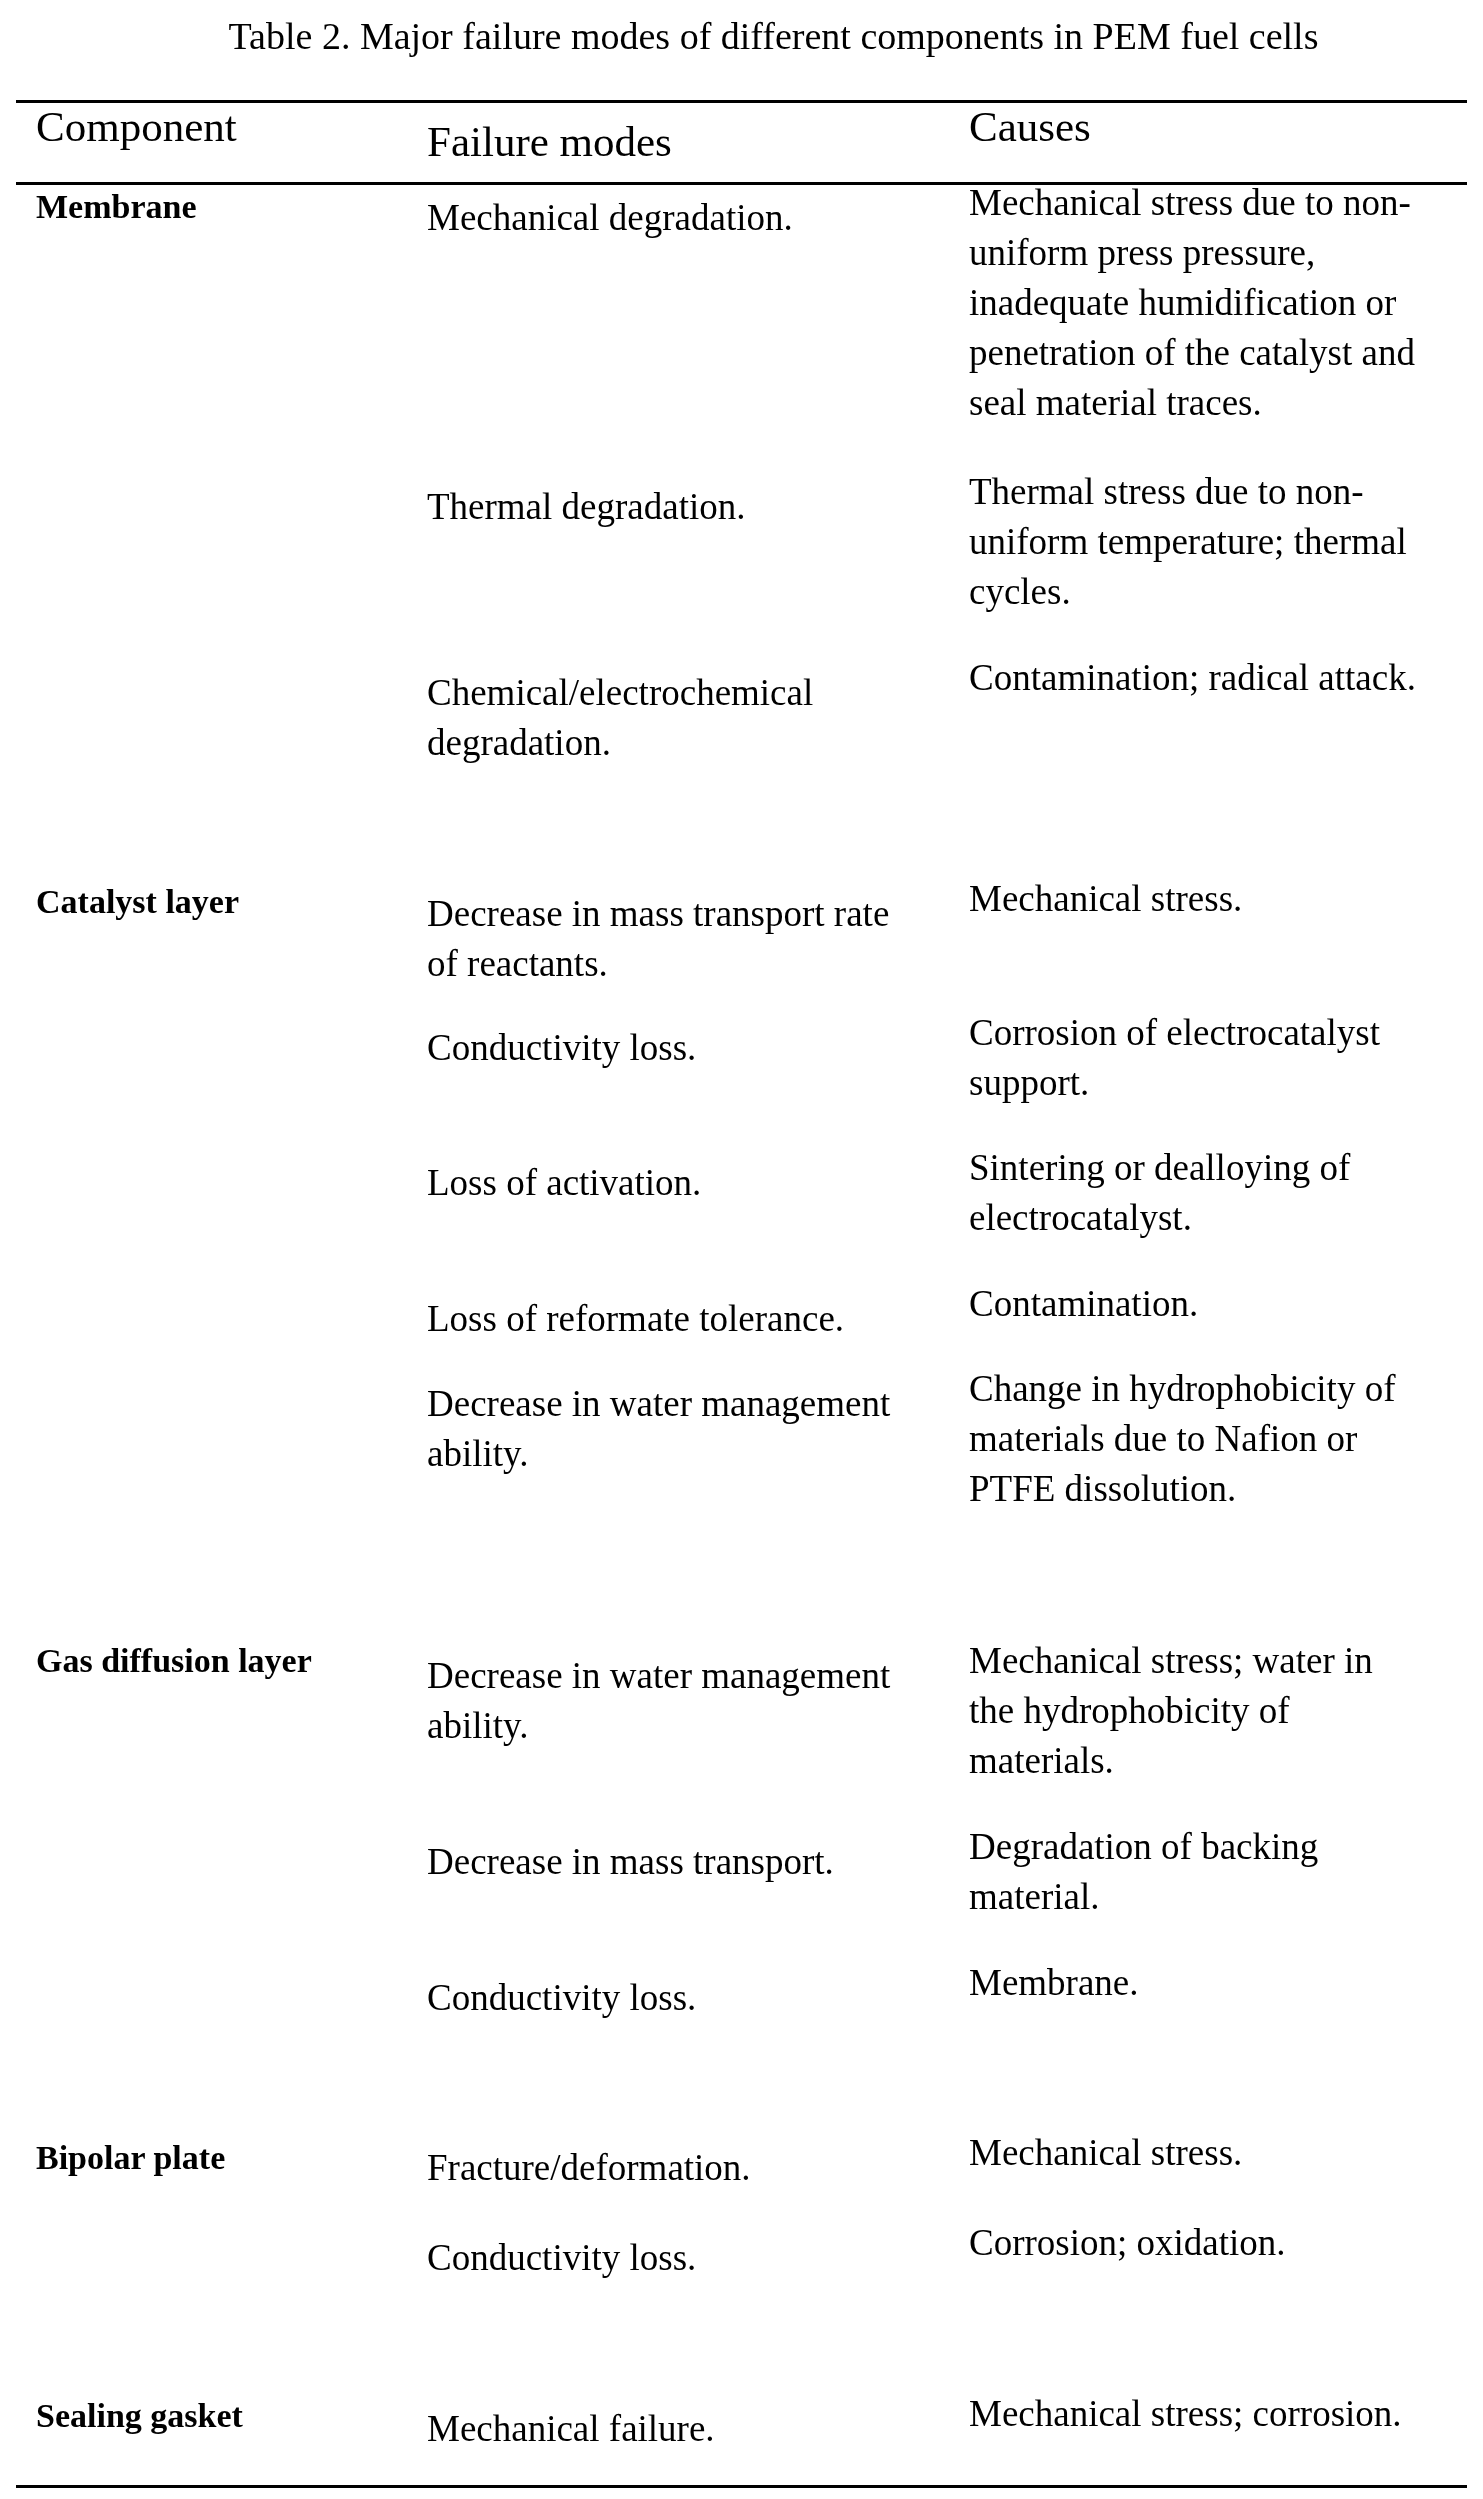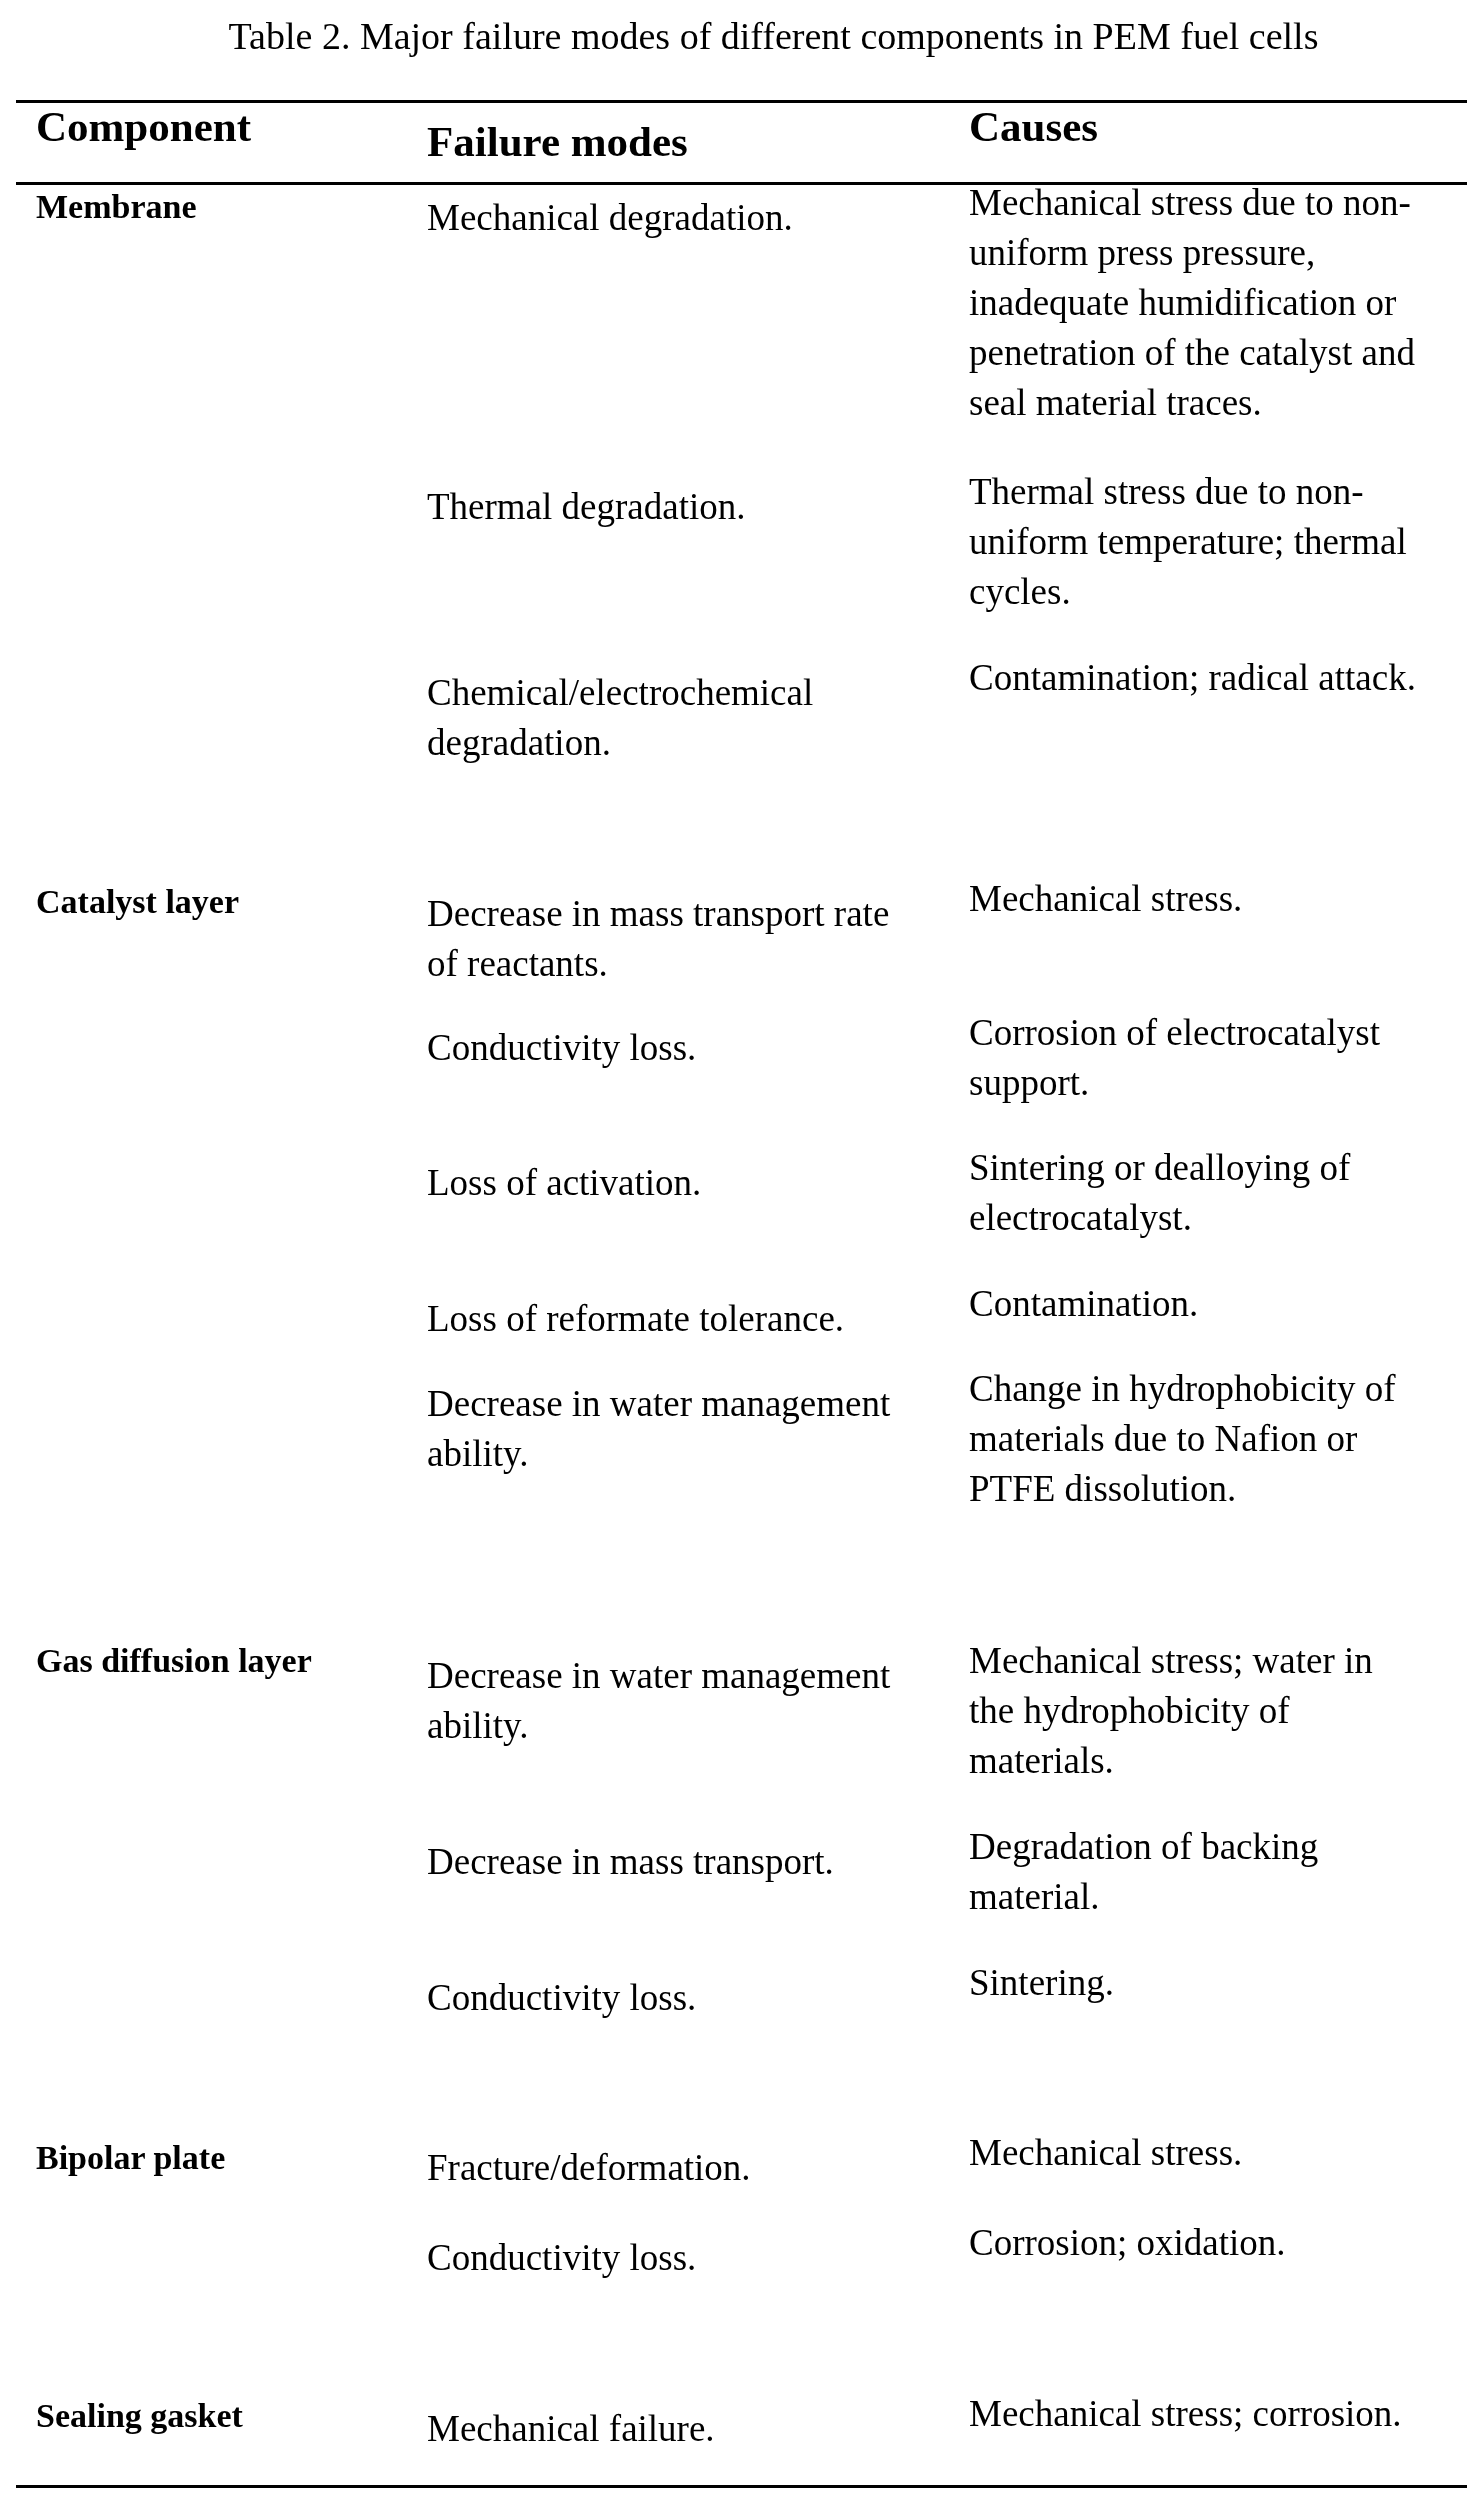--- a/index.html
+++ b/index.html
@@ -4,21 +4,21 @@
   <style>
     html, body { margin: 0; padding: 0; background: #ffffff; }
     body { width: 1483px; height: 2500px; position: relative; overflow: hidden;
            font-family: "Liberation Serif", "DejaVu Serif", serif; color: #000000; }
     .title { position: absolute; left: 0; width: 1483px; top: 10.8px; text-align: center;
              font-size: 38px; line-height: 50px; white-space: nowrap; padding-left: 32px; }
     .rule { position: absolute; left: 16px; width: 1451px; background: #000000; }
     .rule-top { top: 100px; height: 2.5px; }
     .rule-head { top: 182px; height: 2.5px; }
     .rule-bottom { top: 2485px; height: 2.5px; }
-    .hdr { position: absolute; top: 102px; font-weight: bold; font-size: 43px; line-height: 50px; white-space: nowrap; }
+    .hdr { position: absolute; top: 102px; font-weight: normal; font-size: 43px; line-height: 50px; white-space: nowrap; }
     .col1 { left: 36px; }
     .col2 { left: 427px; margin-top: 15px; }
     .col3 { left: 969px; }
     .comp { position: absolute; font-weight: bold; font-size: 34px; line-height: 50px; white-space: nowrap; }
     .cell { position: absolute; font-size: 37px; line-height: 50px; white-space: pre-line; width: 508px; }
   </style>
 </head>
 <body>
 
 <div class="title">Table 2. Major failure modes of different components in PEM fuel cells</div>
@@ -71,21 +71,21 @@
     <div class="comp col1" style="top:1636px">Gas diffusion layer</div>
     <div class="cell col2" style="top:1636px">Decrease in water management
 ability.</div>
     <div class="cell col3" style="top:1636px">Mechanical stress; water in
 the hydrophobicity of
 materials.</div>
     <div class="cell col2" style="top:1822px">Decrease in mass transport.</div>
     <div class="cell col3" style="top:1822px">Degradation of backing
 material.</div>
     <div class="cell col2" style="top:1958px">Conductivity loss.</div>
-    <div class="cell col3" style="top:1958px">Sintering.</div>
+    <div class="cell col3" style="top:1958px">Membrane.</div>
   </div>
 
   <div>
     <div class="comp col1" style="top:2133px">Bipolar plate</div>
     <div class="cell col2" style="top:2128px">Fracture/deformation.</div>
     <div class="cell col3" style="top:2128px">Mechanical stress.</div>
     <div class="cell col2" style="top:2218px">Conductivity loss.</div>
     <div class="cell col3" style="top:2218px">Corrosion; oxidation.</div>
   </div>
 

